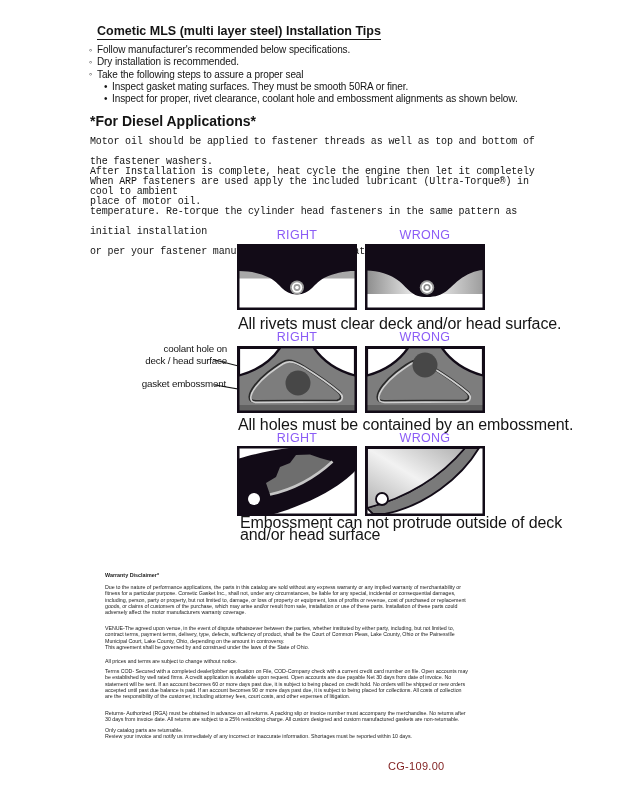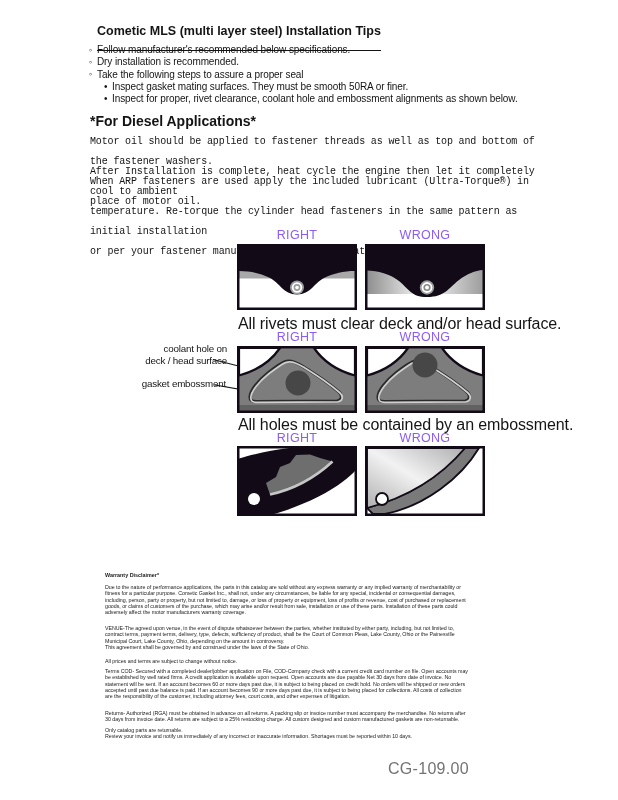--- a/index.html
+++ b/index.html
@@ -5,21 +5,21 @@
   html,body{margin:0;padding:0;background:#ffffff;}
   .page{
     position:relative;width:618px;height:800px;background:#ffffff;overflow:hidden;
     font-family:"Liberation Sans","DejaVu Sans",sans-serif;color:#141414;
   }
   .abs{position:absolute;}
   .pl{white-space:pre-line;}
   
   .doc-title{
     left:97px;top:24px;font-size:12.5px;font-weight:bold;letter-spacing:0px;
-    border-bottom:1.6px solid #141414;padding-bottom:12px;display:inline-block;
+    border-bottom:1.6px solid #141414;padding-bottom:1px;display:inline-block;
   }
   
   .tips{left:89px;top:44px;font-size:10px;line-height:12.3px;letter-spacing:-0.1px;}
   .b-row{display:flex;}
   .b-mark{width:8px;flex:0 0 8px;font-size:9px;position:relative;top:-0.5px;}
   .sb-row{display:flex;margin-left:15px;}
   .sb-mark{width:8px;flex:0 0 8px;font-size:10px;}
   
   .diesel-head{left:90px;top:113px;font-size:14px;font-weight:bold;}
   .body-par{font-size:10px;line-height:20px;width:458px;letter-spacing:-0.15px;font-family:Liberation Mono, monospace;}
@@ -35,21 +35,21 @@
   
   .legal{font-size:5.3px;line-height:6.33px;width:418px;letter-spacing:-0.03px;color:#222;}
   .legal-head{left:105px;top:572px;font-size:5.4px;font-weight:bold;color:#222;}
   .lp0{left:105px;top:584px;}
   .lp1{left:105px;top:625px;}
   .lp2{left:105px;top:657.5px;}
   .lp3{left:105px;top:668px;}
   .lp4{left:105px;top:710px;}
   .lp5{left:105px;top:726.5px;}
   
-  .footer-code{left:388px;top:760px;font-size:16px;letter-spacing:0.3px;color:#737373;}
+  .footer-code{left:388px;top:760px;font-size:11px;letter-spacing:0.3px;color:#7f1d1d;}
 </style>
 </head>
 <body>
 
 <div class="page">
 
   <div class="abs doc-title">Cometic MLS (multi layer steel) Installation Tips</div>
 
   <div class="abs tips">
     <div class="b-row">
@@ -191,20 +191,22 @@
         </linearGradient>
       </defs>
       <rect width="120" height="70" fill="#ffffff"></rect>
       <path d="M100,2 H114 C96,32 60,60 20,68 H8 L2,62 C48,50 78,28 100,2 Z" fill="#7a7a7a" stroke="#120b17" stroke-width="1.8"></path>
       <path d="M2,2 H100 C78,28 48,50 2,62 Z" fill="url(#bandg)" stroke="#120b17" stroke-width="1.8"></path>
       <circle cx="17" cy="53" r="6" fill="#ffffff" stroke="#120b17" stroke-width="1.8"></circle>
       <rect x="1.25" y="1.25" width="117.5" height="67.5" fill="none" stroke="#120b17" stroke-width="2.5"></rect>
     </svg>
   </div>
 
+  <div class="abs cap pl" style="left:240px;top:517px;line-height:12px;">Embossment can not protrude outside of deck
+and/or head surface</div>
 
   <div class="abs legal-head">Warranty Disclaimer*</div>
   <div class="abs legal lp0 pl">Due to the nature of performance applications, the parts in this catalog are sold without any express warranty or any implied warranty of merchantability or
 fitness for a particular purpose.  Cometic Gasket Inc., shall not, under any circumstances, be liable for any special, incidental or consequential damages,
 including, person, party or property, but not limited to, damage, or loss of property or equipment, loss of profits or revenue, cost of purchased or replacement
 goods, or claims of customers of the purchase, which may arise and/or result from sale, installation or use of these parts.  Installation of these parts could
 adversely affect the motor manufacturers warranty coverage.</div>
   <div class="abs legal lp1 pl">VENUE-The agreed upon venue, in the event of dispute whatsoever between the parties, whether instituted by either party, including, but not limited to,
 contract terms, payment terms, delivery, type, defects, sufficiency of product, shall be the Court of Common Pleas, Lake County, Ohio or the Painesville
 Municipal Court, Lake County, Ohio, depending on the amount in controversy.

